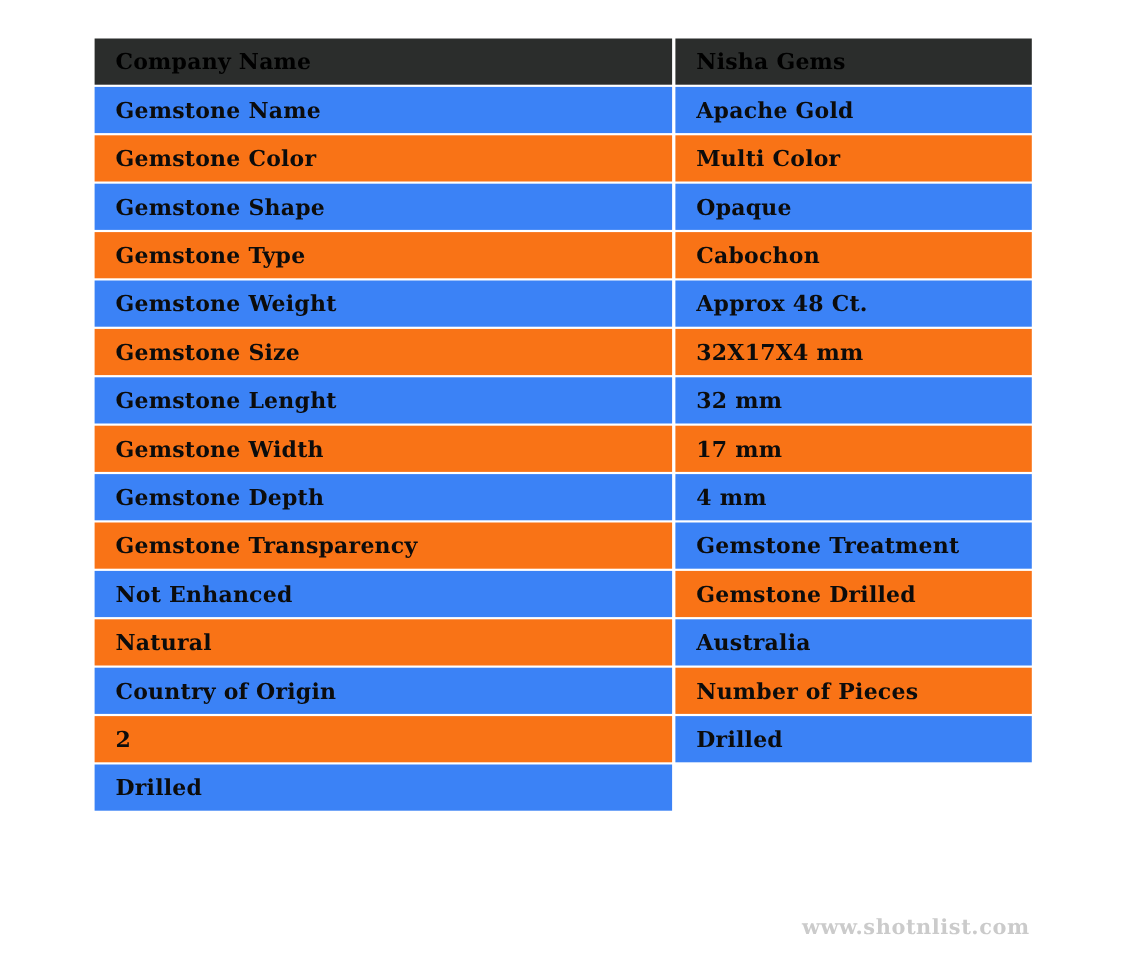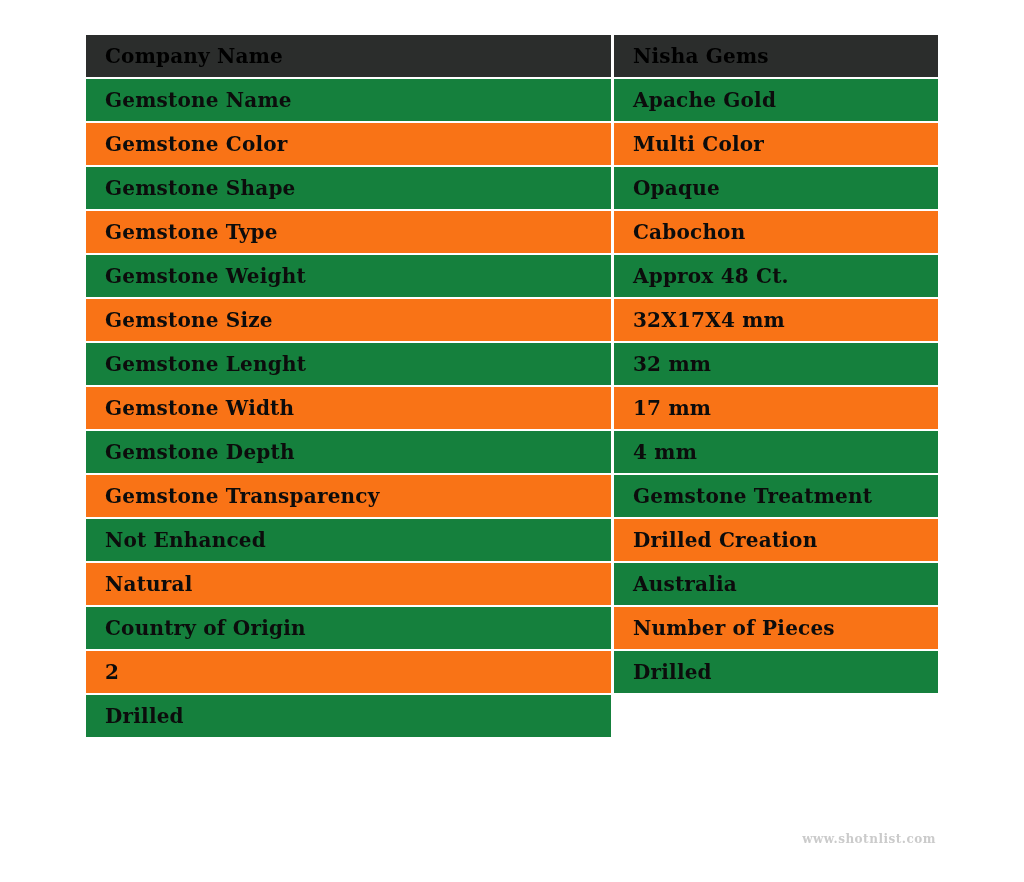--- a/index.html
+++ b/index.html
@@ -34,30 +34,30 @@
     font-size: 20px;
     color: #0c0c0c;
     letter-spacing: 0.2px;
     white-space: nowrap;
   }
   .header-cell {
     background: #2b2d2c;
     color: #000000;
   }
   .shade {
-    background: #15803d;
+    background: #3b82f6;
   }
   .plain {
     background: #f97316;
   }
   .watermark {
     position: absolute;
     right: 88px;
     top: 832px;
-    font-size: 12px;
+    font-size: 19px;
     font-weight: bold;
     color: #cbcbcb;
     letter-spacing: 0.5px;
   }
 </style>
 </head>
 <body>
 
 <div class="spec-table">
   <div class="cell header-cell">Company Name</div>
@@ -88,21 +88,21 @@
   <div class="cell plain">17 mm</div>
 
   <div class="cell shade">Gemstone Depth</div>
   <div class="cell shade">4 mm</div>
 
   <div class="cell plain">Gemstone Transparency</div>
 
   <div class="cell shade">Gemstone Treatment</div>
   <div class="cell shade">Not Enhanced</div>
 
-  <div class="cell plain">Drilled Creation</div>
+  <div class="cell plain">Gemstone Drilled</div>
   <div class="cell plain">Natural</div>
 
   <div class="cell shade">Australia</div>
   <div class="cell shade">Country of Origin</div>
 
   <div class="cell plain">Number of Pieces</div>
   <div class="cell plain">2</div>
 
   <div class="cell shade">Drilled</div>
   <div class="cell shade">Drilled</div>

